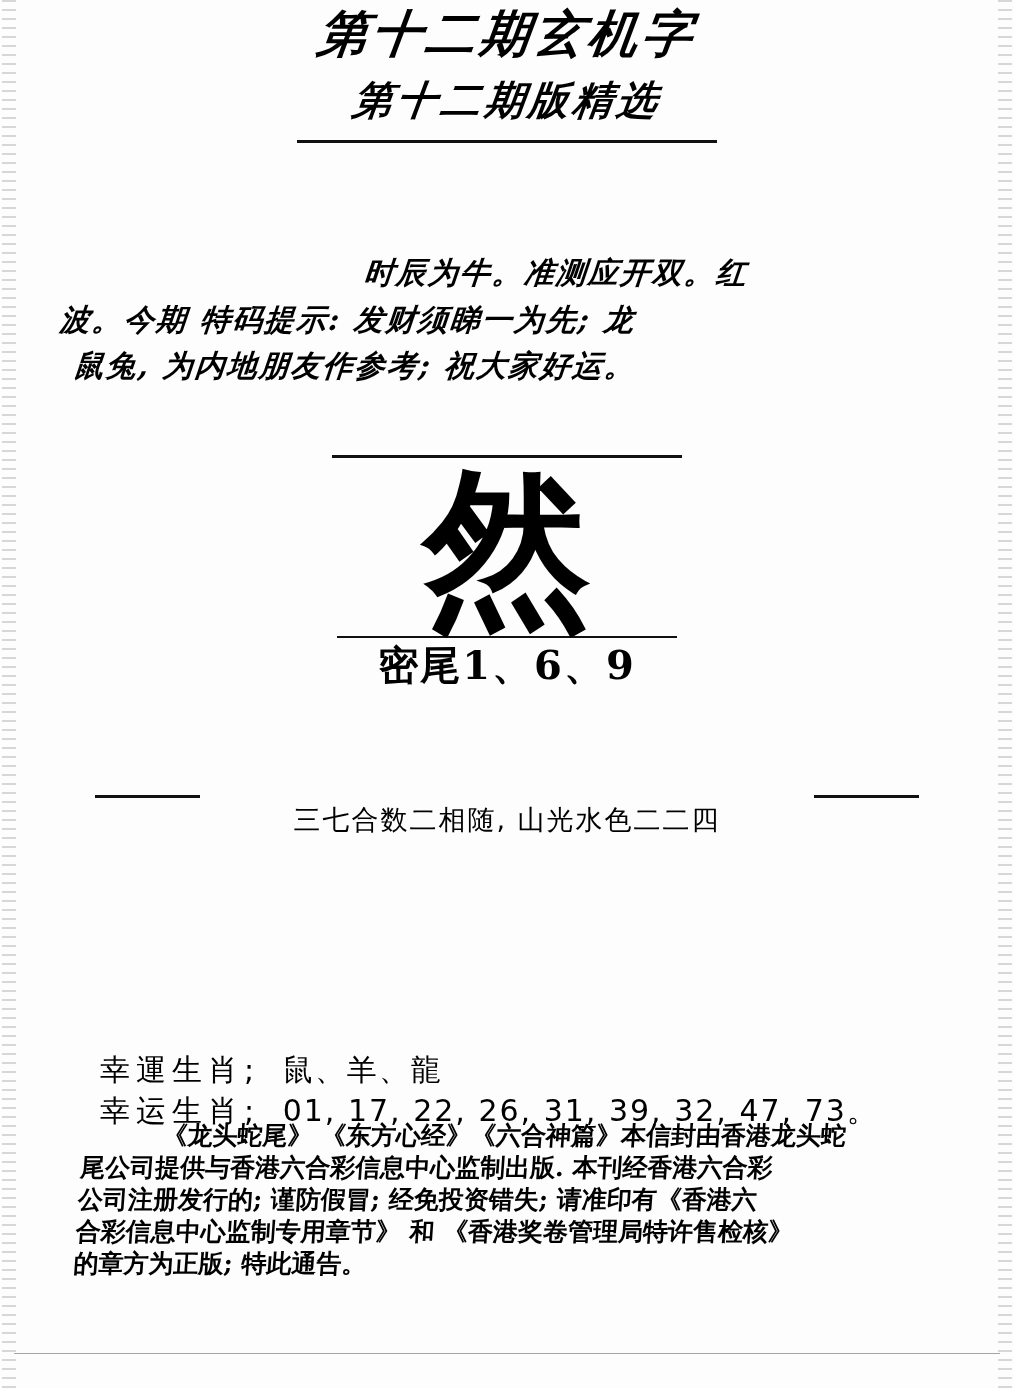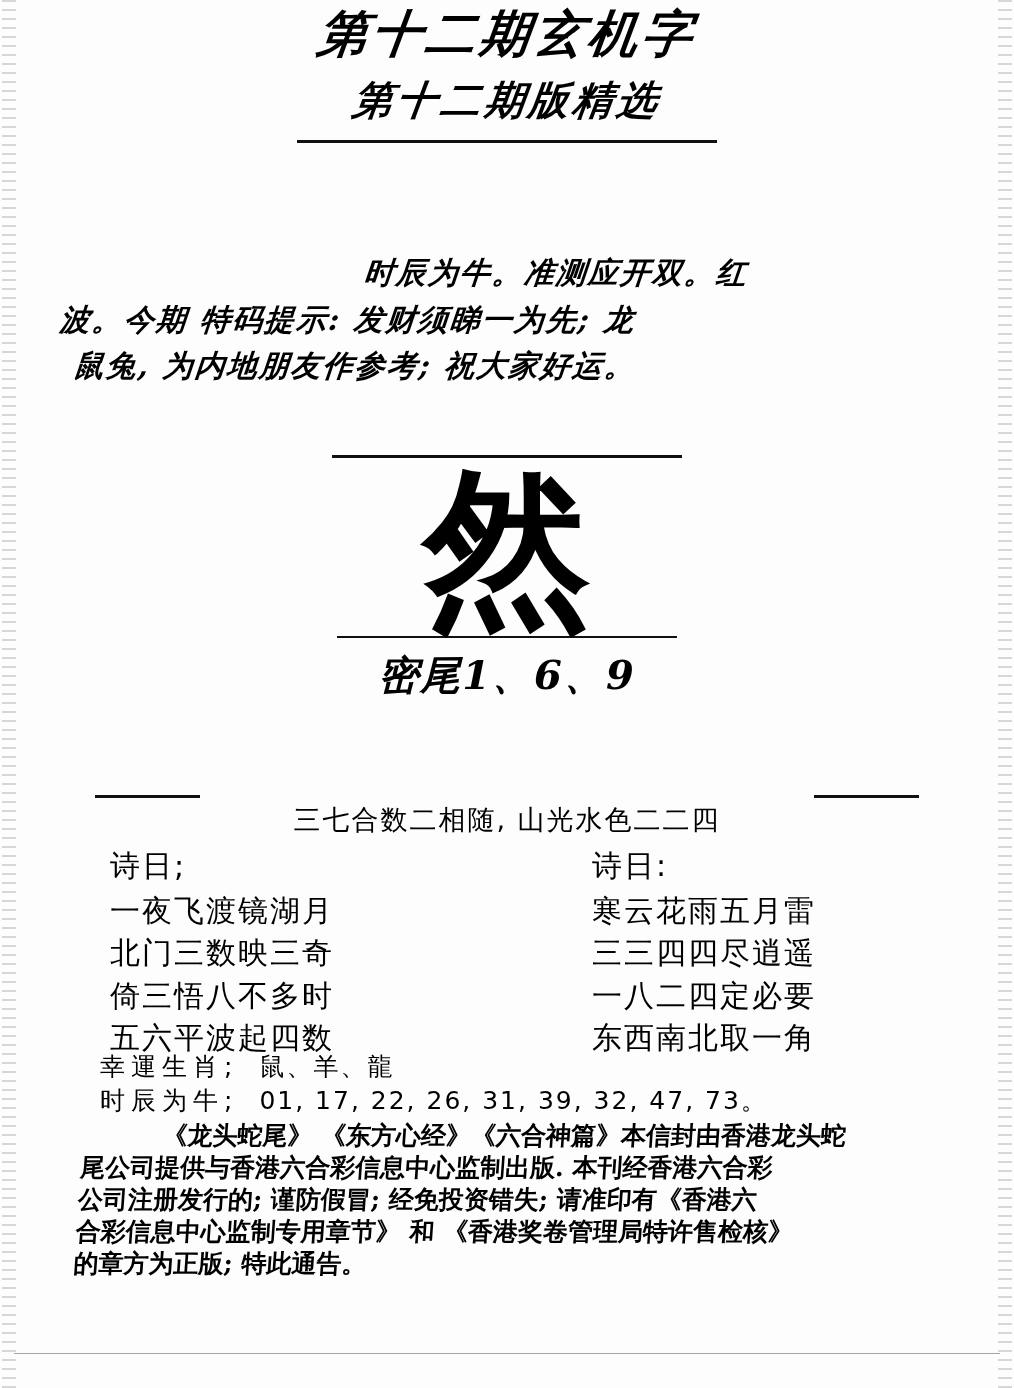--- a/index.html
+++ b/index.html
@@ -112,22 +112,20 @@
     width: 340px;
     height: 2px;
     background: #111;
     margin: 4px auto 0 auto;
   }
   .hero-sub {
     font-family: "DejaVu Serif", serif;
     font-size: 40px;
     font-weight: bold;
     letter-spacing: 2px;
-    margin-top: 10px;
-    font-style: italic;
   }
 
   .tail-rules {
     position: absolute;
     top: 795px;
     left: 0;
     right: 0;
     height: 4px;
   }
   .tail-rules .seg {
@@ -168,21 +166,21 @@
   .verse-col.left { padding-left: 110px; }
   .verse-col.right { padding-left: 60px; }
   .verse-head { margin-bottom: 2px; }
 
   .zodiac {
     position: absolute;
     top: 1050px;
     left: 100px;
     right: 40px;
     font-family: "DejaVu Sans", sans-serif;
-    font-size: 25px;
+    font-size: 30px;
     letter-spacing: 3px;
     line-height: 1.35;
   }
   .zodiac .label { letter-spacing: 6px; }
   .zodiac .vals { margin-left: 10px; letter-spacing: 2px; }
 
   .notice {
     position: absolute;
     top: 1120px;
     left: 78px;
@@ -232,44 +230,28 @@
     <div class="hero-sub">密尾1、6、9</div>
   </div>
 
   <div class="tail-rules">
     <div class="seg l"></div>
     <div class="seg r"></div>
   </div>
 
   <div class="couplet">三七合数二相随,  山光水色二二四</div>
 
-  <div class="verses">
-    <div class="verse-col left">
-      <div class="verse-head">诗日;</div>
-      <div>一夜飞渡镜湖月</div>
-      <div>北门三数映三奇</div>
-      <div>倚三悟八不多时</div>
-      <div>五六平波起四数</div>
-    </div>
-    <div class="verse-col right">
-      <div class="verse-head">诗日:</div>
-      <div>寒云花雨五月雷</div>
-      <div>三三四四尽逍遥</div>
-      <div>一八二四定必要</div>
-      <div>东西南北取一角</div>
-    </div>
-  </div>
 
   <div class="zodiac">
     <div>
       <span class="label">幸運生肖;</span>
       <span class="vals">鼠、羊、龍</span>
     </div>
     <div>
-      <span class="label">时辰为牛;</span>
+      <span class="label">幸运生肖;</span>
       <span class="vals">01,  17,  22,  26,  31,  39,  32,  47,  73。</span>
     </div>
   </div>
 
   <div class="notice">
     <div class="indent">《龙头蛇尾》 《东方心经》《六合神篇》本信封由香港龙头蛇</div>
     <div>尾公司提供与香港六合彩信息中心监制出版. 本刊经香港六合彩</div>
     <div>公司注册发行的; 谨防假冒; 经免投资错失; 请准印有《香港六</div>
     <div>合彩信息中心监制专用章节》 和 《香港奖卷管理局特许售检核》</div>
     <div>的章方为正版; 特此通告。</div>

